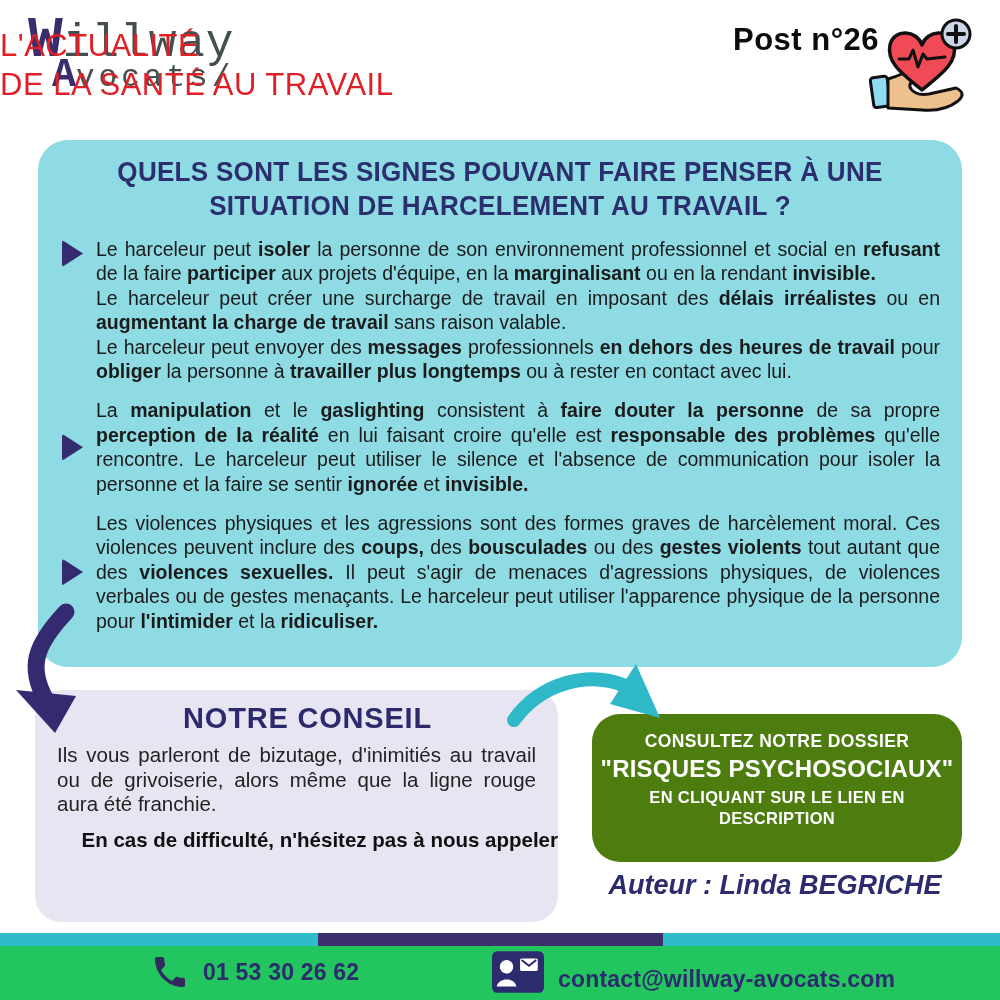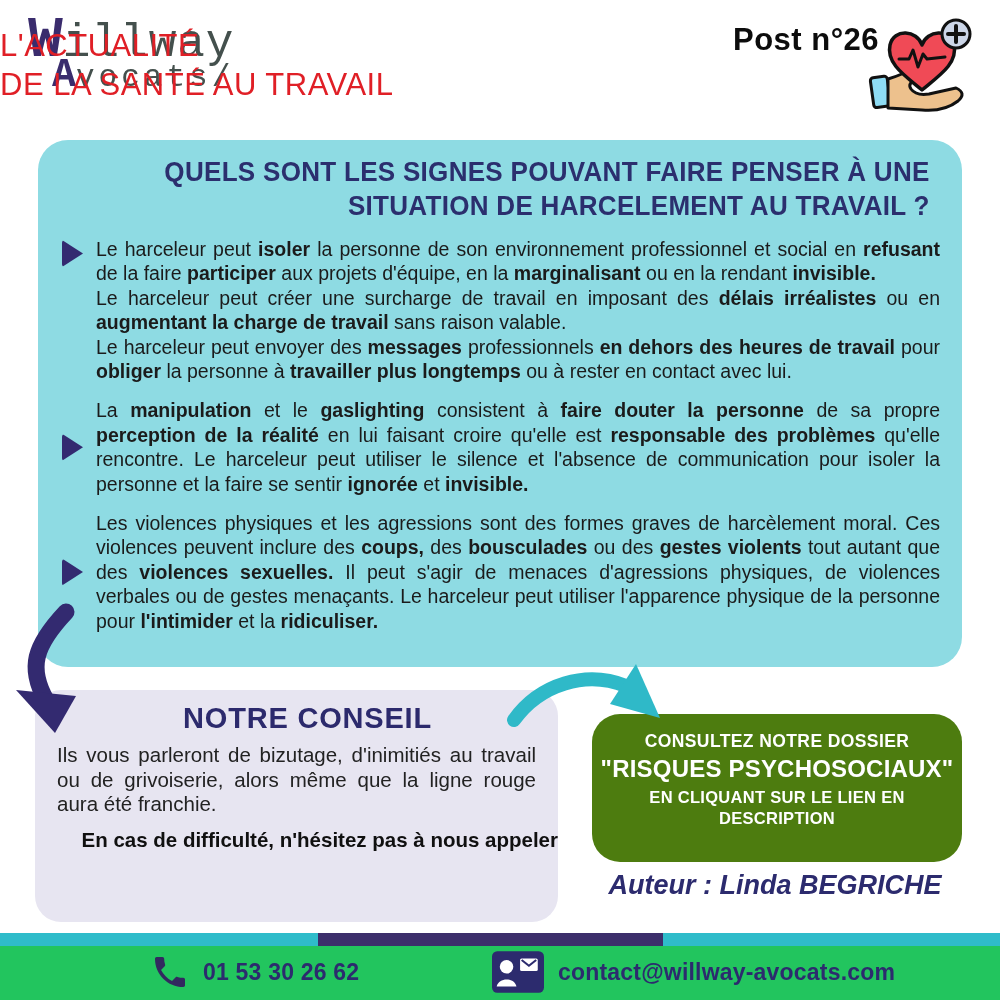--- a/index.html
+++ b/index.html
@@ -15,21 +15,21 @@
   .logo-line2 .logo-a{font-size:40px;color:#3a2c6d;font-weight:bold;}
   .logo-line2 .logo-rest2{font-size:31px;color:#44504d;letter-spacing:4px;}
   .logo-line2 .logo-slash{font-size:31px;color:#44504d;}
   .main-title{position:absolute;left:0;right:0;top:26px;
     color:#e01f26;font-weight:normal;font-size:31px;line-height:39px;letter-spacing:.5px;}
   .post-badge{position:absolute;left:733px;top:22px;font-size:31px;font-weight:bold;color:#0c0c0c;letter-spacing:.5px;}
   .heart-icon{position:absolute;left:866px;top:16px;}
   
   .teal-card{position:absolute;left:38px;top:140px;width:924px;height:527px;
     background:#8edbe3;border-radius:30px;}
-  .card-title{margin-top:15px;text-align:right;color:#2b2f6e;font-weight:bold;
+  .card-title{margin-top:15px;text-align:center;color:#2b2f6e;font-weight:bold;
     font-size:28px;line-height:34px;}
   .card-title .tline{display:block;transform:scaleX(.93);transform-origin:50% 50%;letter-spacing:.3px;}
   .bullets{padding:14px 22px 0 16px;}
   .bullet{display:flex;margin-bottom:15px;}
   .bullet-marker{width:21px;height:27px;flex:none;margin:3px 13px 0 8px;
     background:#332a70;clip-path:polygon(0 0,100% 50%,0 100%);border-radius:3px;}
   .bullet.center .bullet-marker{align-self:center;margin-top:0;}
   .bullet-text{flex:1;font-size:19.5px;line-height:24.4px;color:#1b1b1b;text-align:justify;}
   .bullet-text .para{margin:0;}
   
@@ -47,21 +47,21 @@
   .cta-line3{font-size:16.5px;font-weight:bold;margin-top:4px;padding:0 36px;line-height:21px;letter-spacing:.3px;}
   .author{position:absolute;left:580px;top:870px;width:390px;text-align:center;
     font-style:italic;font-weight:bold;font-size:27px;color:#2c2b6e;}
   
   .footer-stripe{position:absolute;top:933px;left:0;width:1000px;height:13px;display:flex;}
   .stripe-teal-left{width:318px;background:#2fbcca;}
   .stripe-navy{width:345px;background:#3c2f6b;}
   .stripe-teal-right{flex:1;background:#2fbcca;}
   .footer{position:absolute;top:946px;left:0;width:1000px;height:54px;background:#22c55e;}
   .phone-group{position:absolute;left:150px;top:6px;display:flex;align-items:center;gap:13px;}
-  .email-group{position:absolute;left:492px;top:5px;display:flex;align-items:center;gap:14px;}
+  .email-group{position:absolute;left:492px;top:5px;display:flex;align-items:flex-end;gap:14px;}
   .contact-text{font-size:23px;font-weight:bold;color:#2c2b6e;letter-spacing:.2px;}
   .arrows{position:absolute;left:0;top:0;pointer-events:none;z-index:6;}
 </style>
 </head>
 <body>
 
 <div class="logo">
   <div class="logo-line1"><span class="logo-w">W</span><span class="logo-rest">illway</span></div>
   <div class="logo-line2"><span class="logo-a">A</span><span class="logo-rest2">vocats</span><span class="logo-slash">/</span></div>
 </div>

